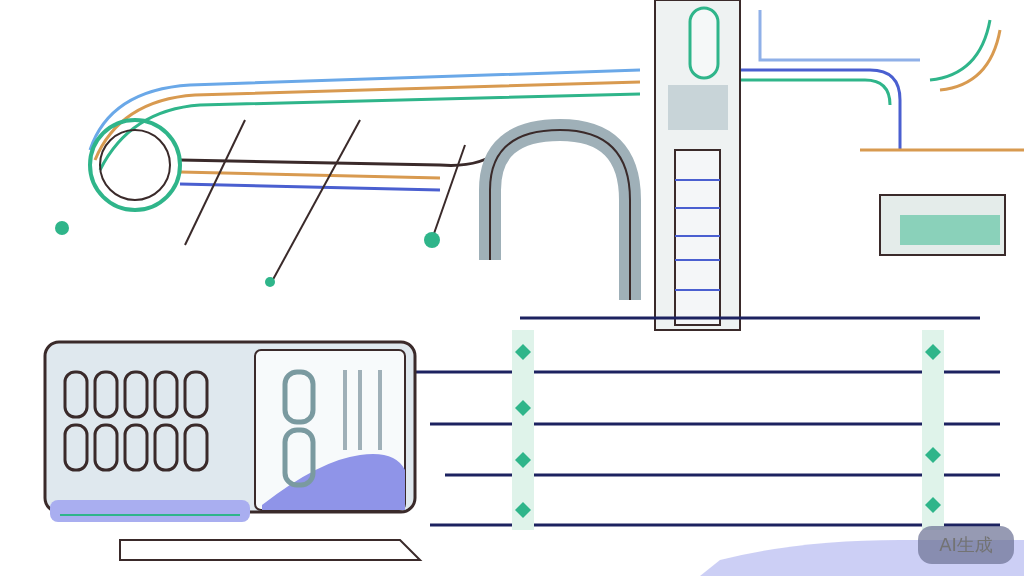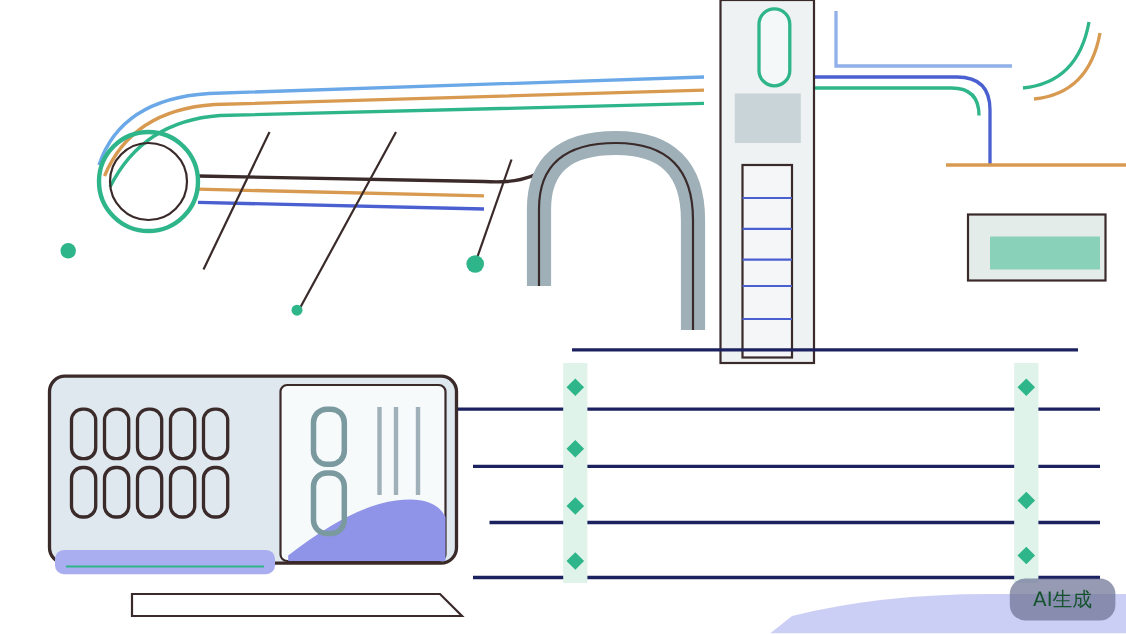--- a/index.html
+++ b/index.html
@@ -4,21 +4,21 @@
   <style>
     html, body { margin: 0; padding: 0; }
     body {
       width: 1024px; height: 576px; overflow: hidden; position: relative;
       background: #ffffff; font-family: "DejaVu Sans", sans-serif;
     }
     svg.art { position: absolute; left: 0; top: 0; }
     .badge {
       position: absolute; left: 918px; top: 526px; width: 96px; height: 38px;
       border-radius: 14px; background: rgba(110,115,150,0.72);
-      color: #14532d; font-size: 18px; display: flex; align-items: center; justify-content: center;
+      color: #737373; font-size: 18px; display: flex; align-items: center; justify-content: center;
       font-family: "DejaVu Sans", sans-serif;
     }
   </style>
 </head>
 <body>
 
 <svg class="art" width="1024" height="576" viewBox="0 0 1024 576">
 
   <g fill="none" stroke-width="3">
     <path d="M90 150 Q110 90 190 85 L640 70" stroke="#6aa8e8"></path>

